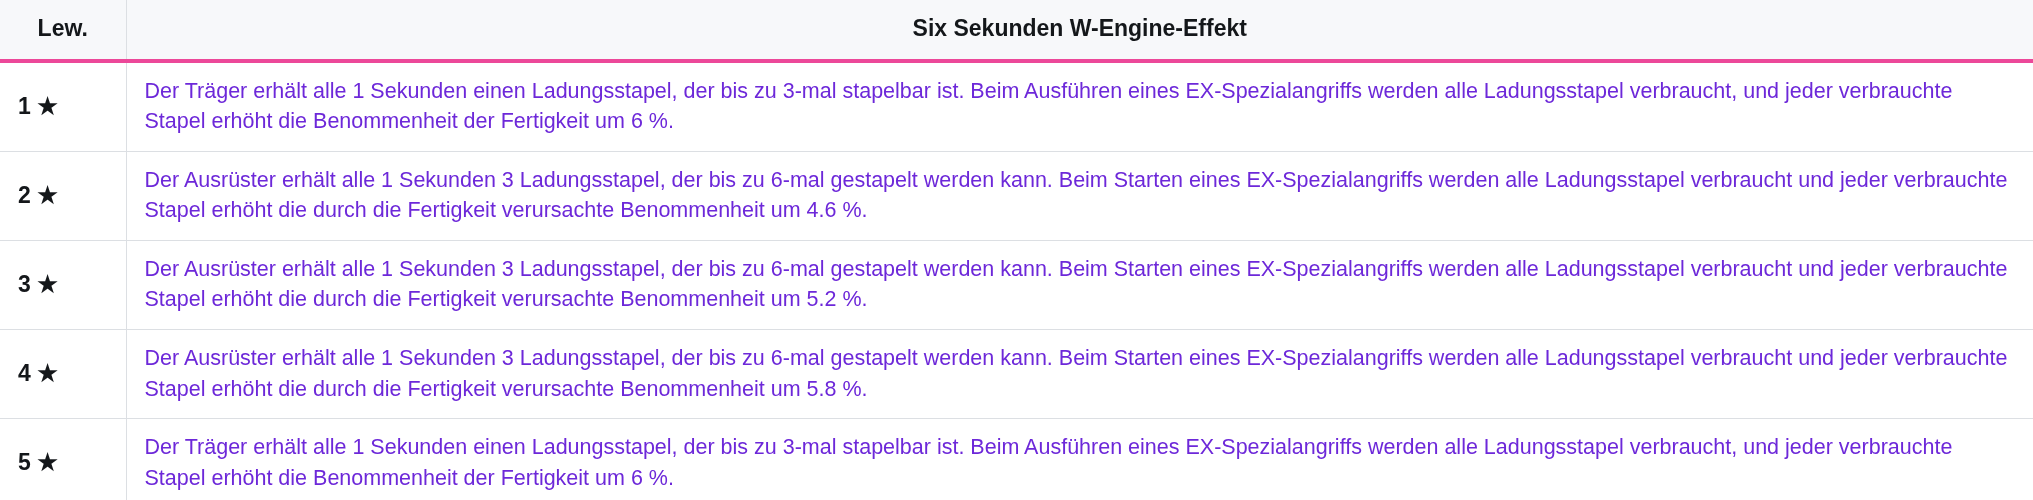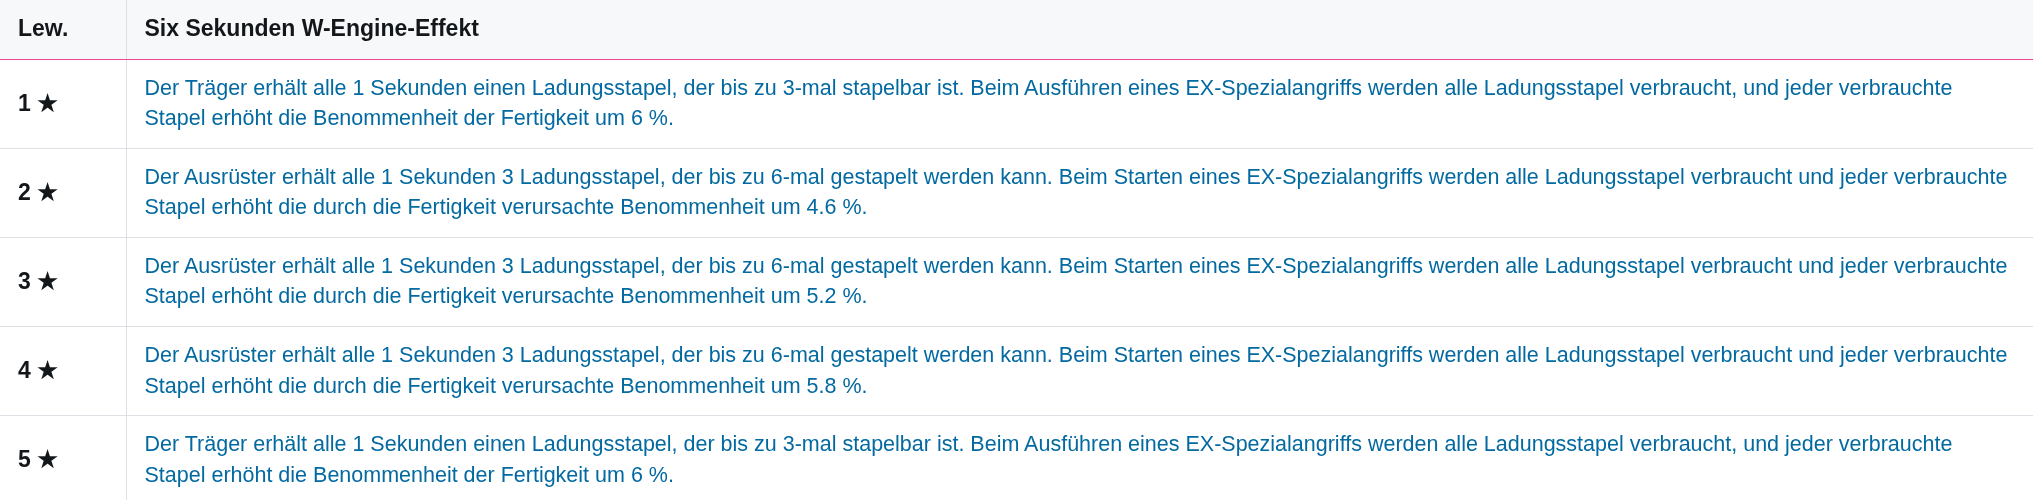--- a/index.html
+++ b/index.html
@@ -24,24 +24,24 @@
     border-collapse: collapse;
     table-layout: fixed;
   }
   table.effect-table col.col-level { width: 126px; }
   table.effect-table col.col-effect { width: 1907px; }
 
   table.effect-table thead th {
     background: #f7f8fa;
     font-size: 23px;
     font-weight: bold;
-    text-align: left;
+    text-align: center;
     color: #14171a;
     padding: 14px 18px 15px 18px;
-    border-bottom: 1px solid #ec4899;
+    border-bottom: 4px solid #ec4899;
     vertical-align: middle;
     line-height: 1.3;
   }
   table.effect-table thead th.level-head {
     border-right: 1px solid #dcdfe3;
   }
   table.effect-table tbody td {
     border-bottom: 1px solid #dcdfe3;
     vertical-align: middle;
     padding: 13px 18px 14px 18px;
@@ -50,21 +50,21 @@
   table.effect-table tbody td.level-cell {
     font-size: 23px;
     font-weight: bold;
     color: #14171a;
     border-right: 1px solid #dcdfe3;
     white-space: nowrap;
     background: #ffffff;
   }
   table.effect-table tbody td.effect-cell {
     font-size: 21.5px;
-    color: #0369a1;
+    color: #6d28d9;
     background: #ffffff;
   }
   table.effect-table tbody tr:last-child td {
     border-bottom: 1px solid #dcdfe3;
   }
 </style>
 </head>
 <body>
 
 <div class="table-wrap">

